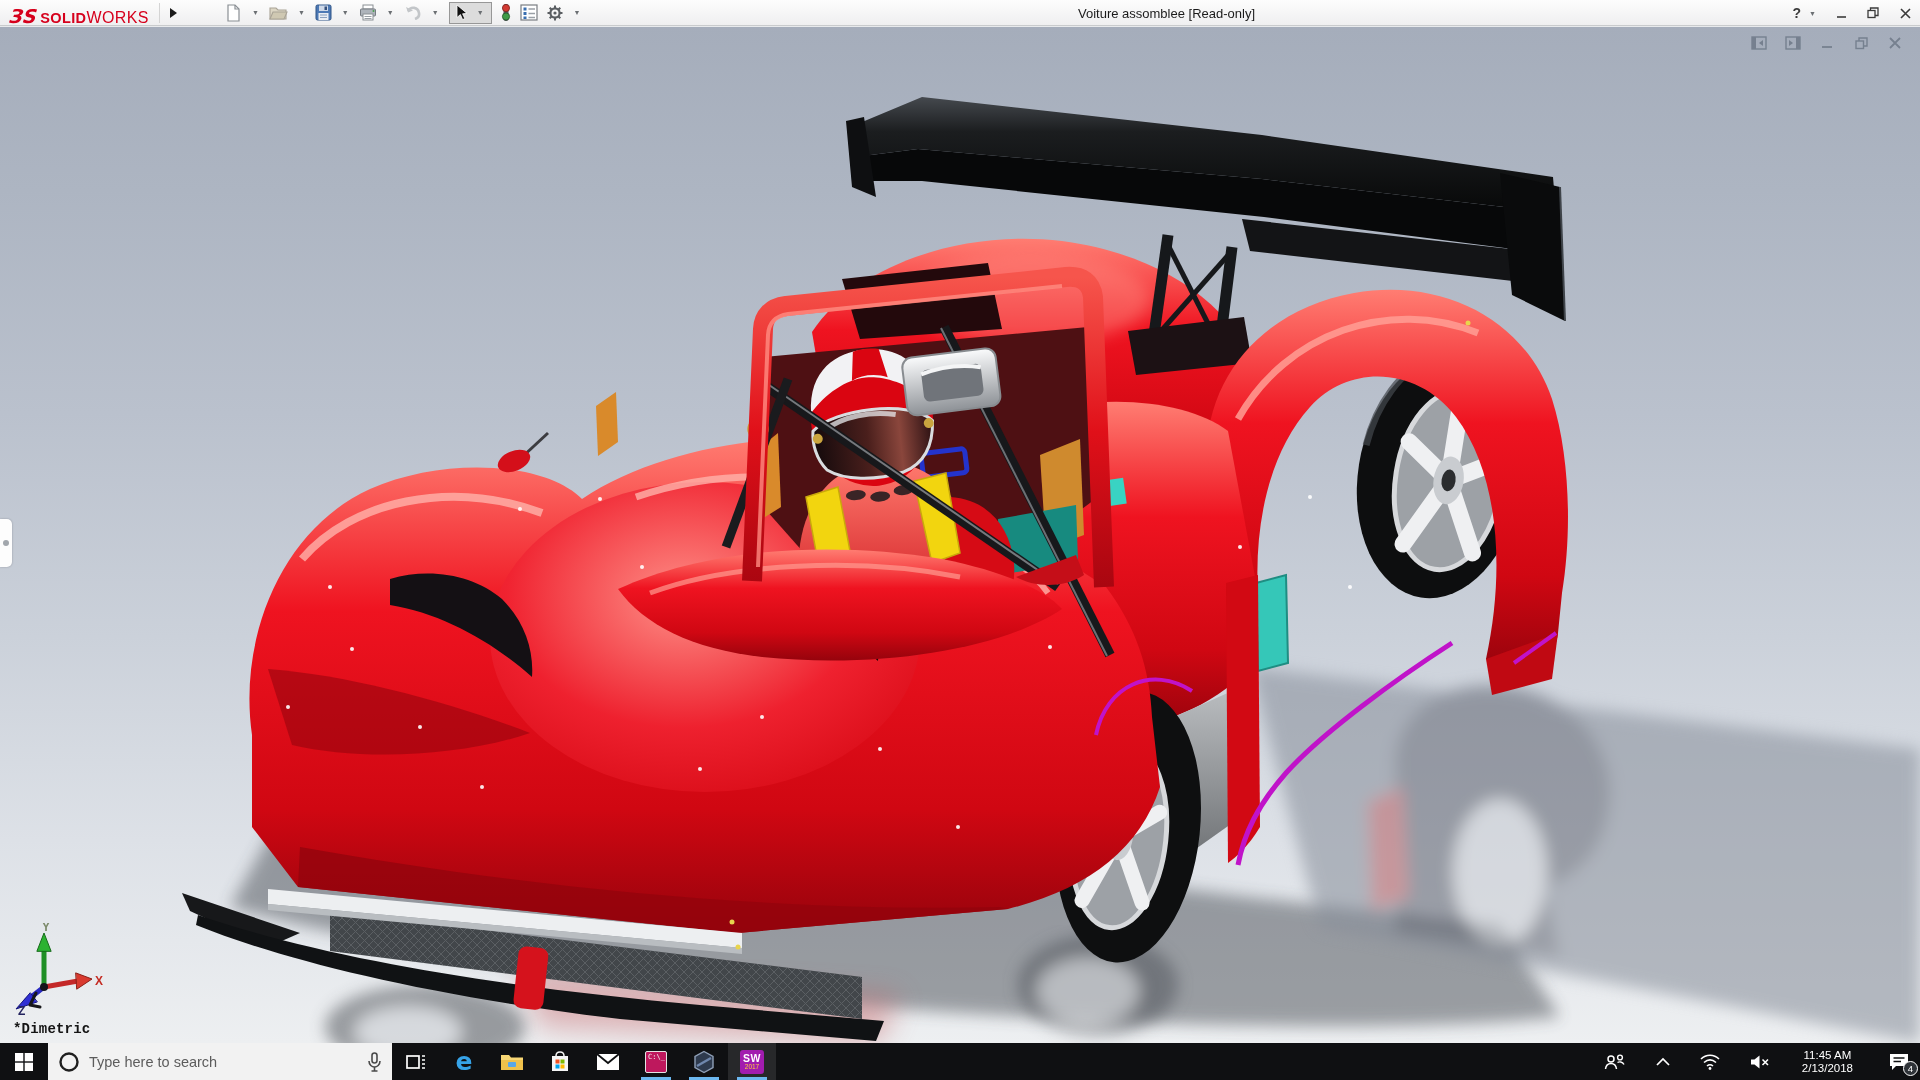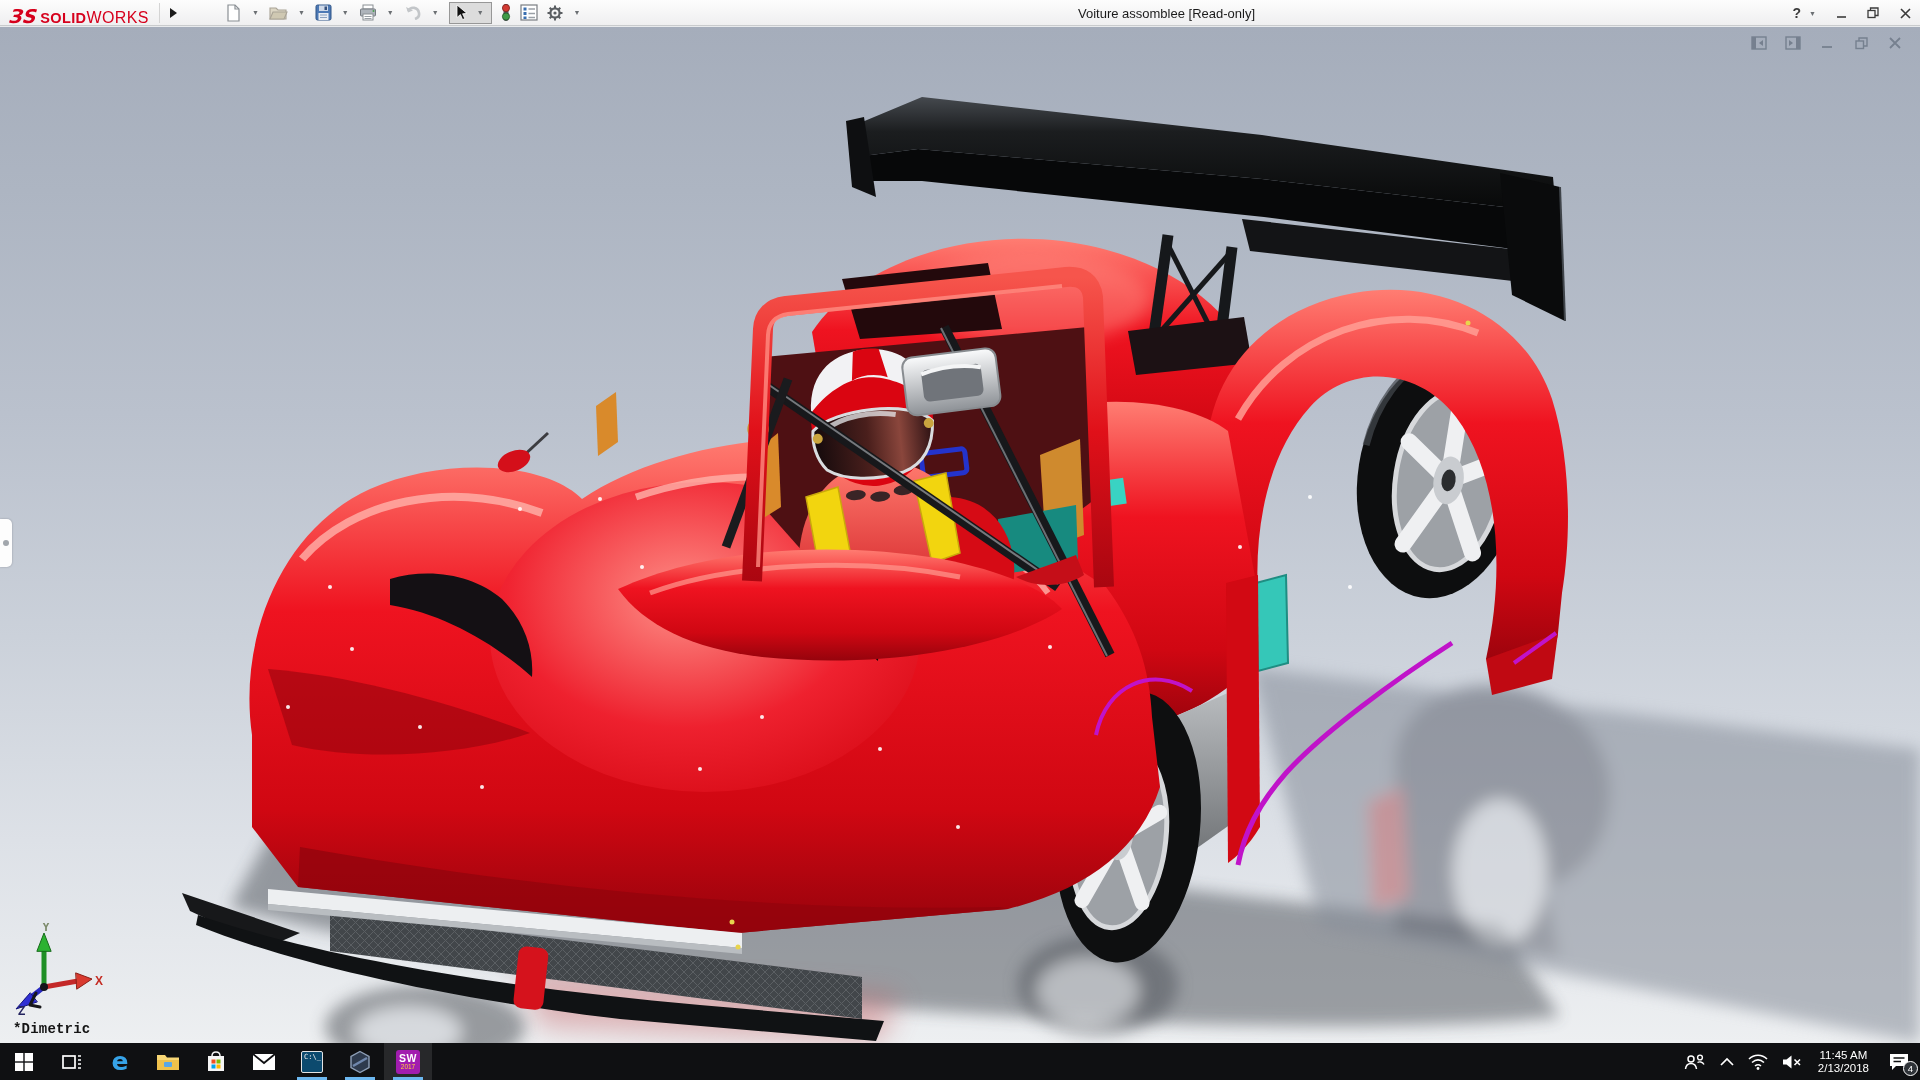--- a/index.html
+++ b/index.html
@@ -41,26 +41,26 @@
   .taskbar { position:absolute; bottom:0; left:0; width:1920px; height:37px; background:#0f1012;
     display:flex; align-items:stretch; z-index:40; }
   .tb-start { width:48px; display:flex; align-items:center; justify-content:center; }
   .searchbox { width:344px; background:#f2f2f2; display:flex; align-items:center; padding:0 10px; gap:9px; }
   .searchbox input { flex:1; border:none; outline:none; background:transparent; font-size:14.5px; color:#4a4a4a; font-family:"Liberation Sans",sans-serif; }
   .searchbox input::placeholder { color:#5c5c5c; opacity:1; }
   .apps { display:flex; align-items:stretch; }
   .app { width:48px; display:flex; align-items:center; justify-content:center; position:relative; }
   .app.active { background:rgba(255,255,255,.10); }
   .app .runbar { position:absolute; bottom:0; left:9px; width:30px; height:3px; background:#6cb8f0; }
-  .tray { margin-left:auto; display:flex; align-items:flex-end; }
+  .tray { margin-left:auto; display:flex; align-items:flex-end;gap:16px; }
   .tray-item { height:37px; display:flex; align-items:center; justify-content:center; padding:0 7px; position:relative; }
   .clock { color:#fff; font-size:11.5px; text-align:center; line-height:13px; padding:0 9px; }
   .badge { position:absolute; right:2px; bottom:4px; min-width:15px; height:15px; border-radius:8px;
     background:#2f3338; border:1px solid #fff; color:#fff; font-size:9.5px; display:flex; align-items:center; justify-content:center; padding:0 2px; }
-  .cmd-tile { width:22px; height:22px; background:#0c4a6e; border:1px solid #e4e4e4; border-radius:2px;
+  .cmd-tile { width:22px; height:22px; background:#be185d; border:1px solid #e4e4e4; border-radius:2px;
     color:#efefef; font-family:"DejaVu Sans Mono", monospace; font-size:7px; line-height:9px; padding:1px 2px; text-align:left; }
   .sw-tile { width:24px; height:24px; background:#a21caf; border-radius:3px; display:flex; flex-direction:column; align-items:center; justify-content:center; }
   .sw-tile .sw { color:#fff; font-weight:700; font-size:10.5px; line-height:10px; letter-spacing:.5px; }
   .sw-tile .yr { color:#ffd23c; font-size:6.5px; line-height:7px; }
   .edge-e { font-size:25px; font-weight:700; color:#36a3e8; font-family:"DejaVu Sans", sans-serif; line-height:24px; }
 </style>
 </head>
 <body>
 
 <div class="screen">
@@ -525,20 +525,31 @@
   <div class="taskbar">
     <div class="tb-start">
       <svg width="18" height="18" viewBox="0 0 18 18">
         <rect x="0" y="0" width="8.3" height="8.3" fill="#fff"></rect>
           <rect x="9.7" y="0" width="8.3" height="8.3" fill="#fff"></rect>
         <rect x="0" y="9.7" width="8.3" height="8.3" fill="#fff"></rect>
           <rect x="9.7" y="9.7" width="8.3" height="8.3" fill="#fff"></rect>
         </svg>
     </div>
 
+    <div class="searchbox">
+      <svg width="22" height="22" viewBox="0 0 22 22">
+        <circle cx="11" cy="11" r="8.5" fill="none" stroke="#1f1f1f" stroke-width="2.4"></circle>
+        </svg>
+      <input type="text" readonly="" placeholder="Type here to search" style="">
+      <svg width="15" height="20" viewBox="0 0 15 20">
+        <rect x="5" y="1" width="5" height="10" rx="2.5" fill="none" stroke="#4a4a4a" stroke-width="1.6"></rect>
+        <path d="M2,9 C2,13 5,15 7.5,15 C10,15 13,13 13,9" fill="none" stroke="#4a4a4a" stroke-width="1.6"></path>
+        <path d="M7.5,15 V19 M4.5,19 H10.5" stroke="#4a4a4a" stroke-width="1.6"></path>
+        </svg>
+    </div>
 
     <div class="apps">
       <div class="app">
         <svg width="22" height="22" viewBox="0 0 22 22">
           <rect x="2" y="5" width="12" height="12" fill="none" stroke="#fff" stroke-width="1.7"></rect>
           <path d="M17,5 H20 M17,9 H20 M17,13 H20 M17,17 H20" stroke="#fff" stroke-width="1.7"></path>
           </svg>
       </div>
       <div class="app">
         <span class="edge-e">e</span>

